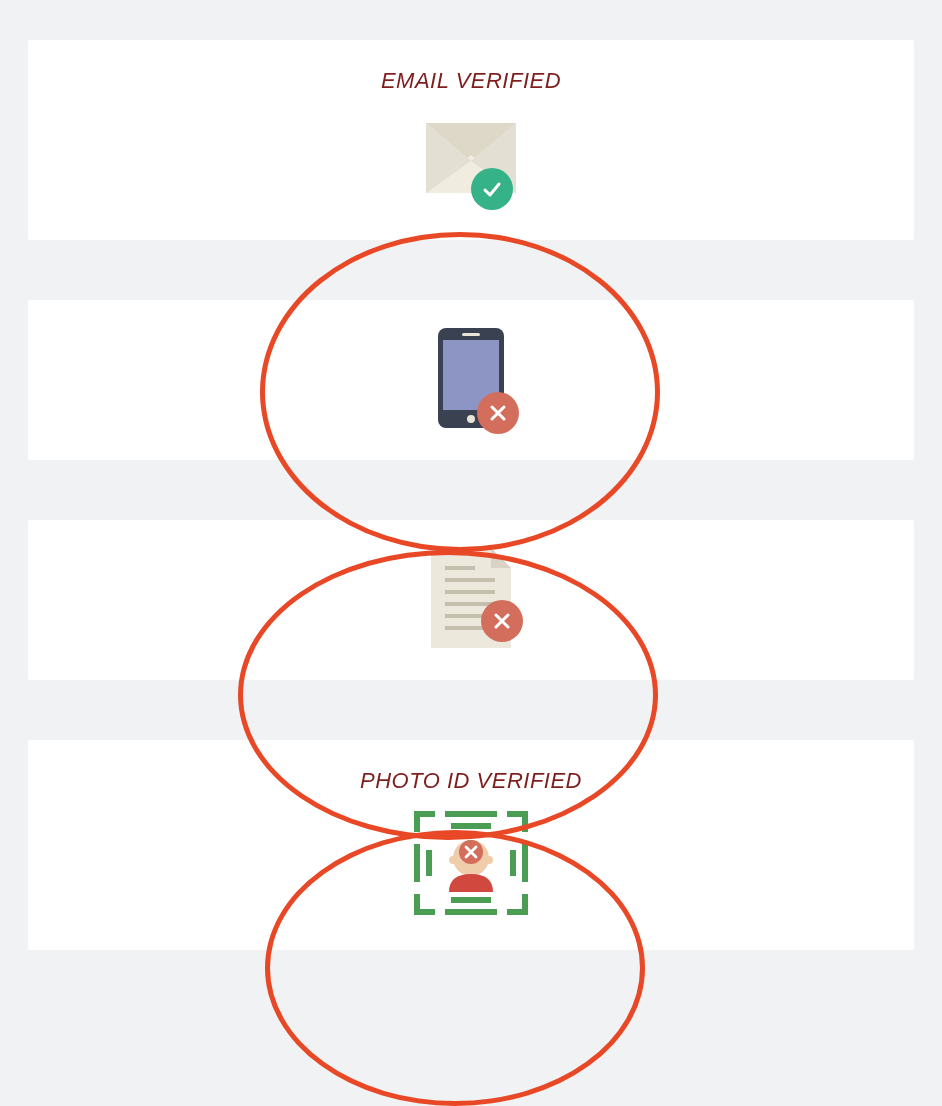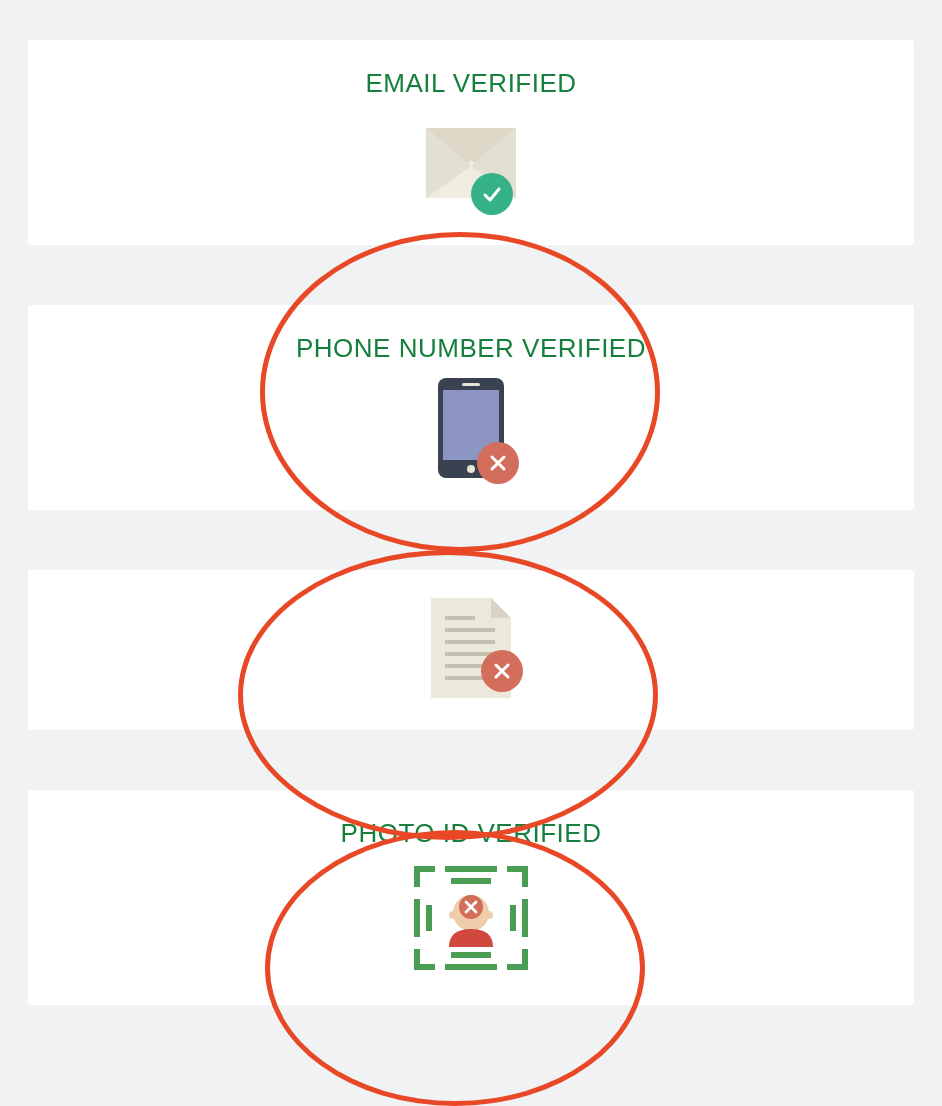--- a/index.html
+++ b/index.html
@@ -23,25 +23,26 @@
       display: flex;
       flex-direction: column;
       align-items: center;
       border-radius: 2px;
     }
     .card-1 { margin-top: 40px; }
     .card-2 { margin-top: 60px; }
     .card-3 { margin-top: 60px; }
     .card-4 { margin-top: 60px; }
     .card-title {
-      font-size: 26px;
+      font-size: 22px;
       font-weight: 400;
-      color: #15803d;
+      color: #7f1d1d;
       letter-spacing: 0.5px;
       margin-bottom: 14px;
+      font-style: italic;
     }
     .icon-wrap {
       position: relative;
       width: 100px;
       height: 100px;
       display: flex;
       align-items: center;
       justify-content: center;
     }
     .status-badge {
@@ -83,21 +84,20 @@
     </svg>
     <div class="status-badge status-success">
       <svg width="24" height="24" viewBox="0 0 24 24">
         <path d="M5 13 L10 18 L19 7" stroke="#ffffff" stroke-width="3" fill="none" stroke-linecap="round" stroke-linejoin="round"></path>
       </svg>
     </div>
   </div>
 </div>
 
 <div class="card card-2">
-  <div class="card-title">PHONE NUMBER VERIFIED</div>
   <div class="icon-wrap">
     <svg width="66" height="100" viewBox="0 0 66 100">
       <rect x="0" y="0" width="66" height="100" rx="8" fill="#3a4150"></rect>
       <rect x="5" y="12" width="56" height="70" fill="#8d95c4"></rect>
       <circle cx="33" cy="91" r="4" fill="#e8e4d8"></circle>
       <rect x="24" y="5" width="18" height="3" rx="1.5" fill="#e8e4d8"></rect>
     </svg>
     <div class="status-badge status-fail" style="right:2px; bottom:-6px;">
       <svg width="22" height="22" viewBox="0 0 22 22">
         <path d="M5 5 L17 17 M17 5 L5 17" stroke="#ffffff" stroke-width="3" stroke-linecap="round"></path>

